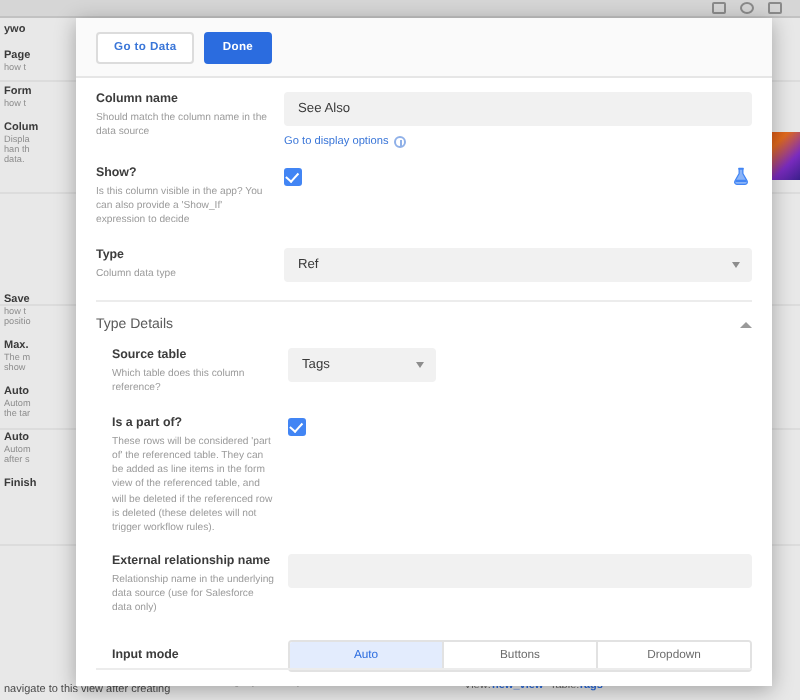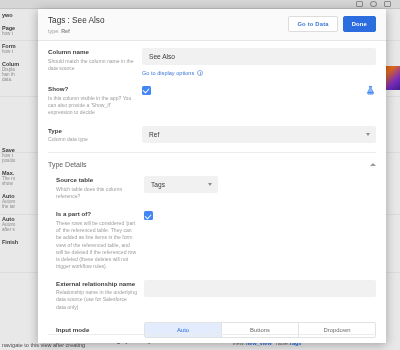--- a/index.html
+++ b/index.html
@@ -266,27 +266,20 @@
     <span style="left:232px;top:6px;color:#6b6b6b;">View:</span>
     <span style="left:246px;top:6px;color:#2b6cdf;font-weight:bold;">new_view</span>
     <span style="left:275px;top:6px;color:#6b6b6b;">Table:</span>
     <span style="left:289px;top:6px;color:#2b6cdf;font-weight:bold;">Tags</span>
   </div>
 </div>
 
 <div id="modal">
 
   <div class="modal-header">
-    <div>
-      <div class="hdr-title">Tags : See Also</div>
-      <div class="hdr-sub">
-        <span>type:</span>
-        <b>Ref</b>
-      </div>
-    </div>
     <div class="hdr-btns">
       <div class="btn btn-secondary">Go to Data</div>
       <div class="btn btn-primary">Done</div>
     </div>
   </div>
 
   <div class="modal-body">
 
     <div class="section">
       <div class="field-row">

